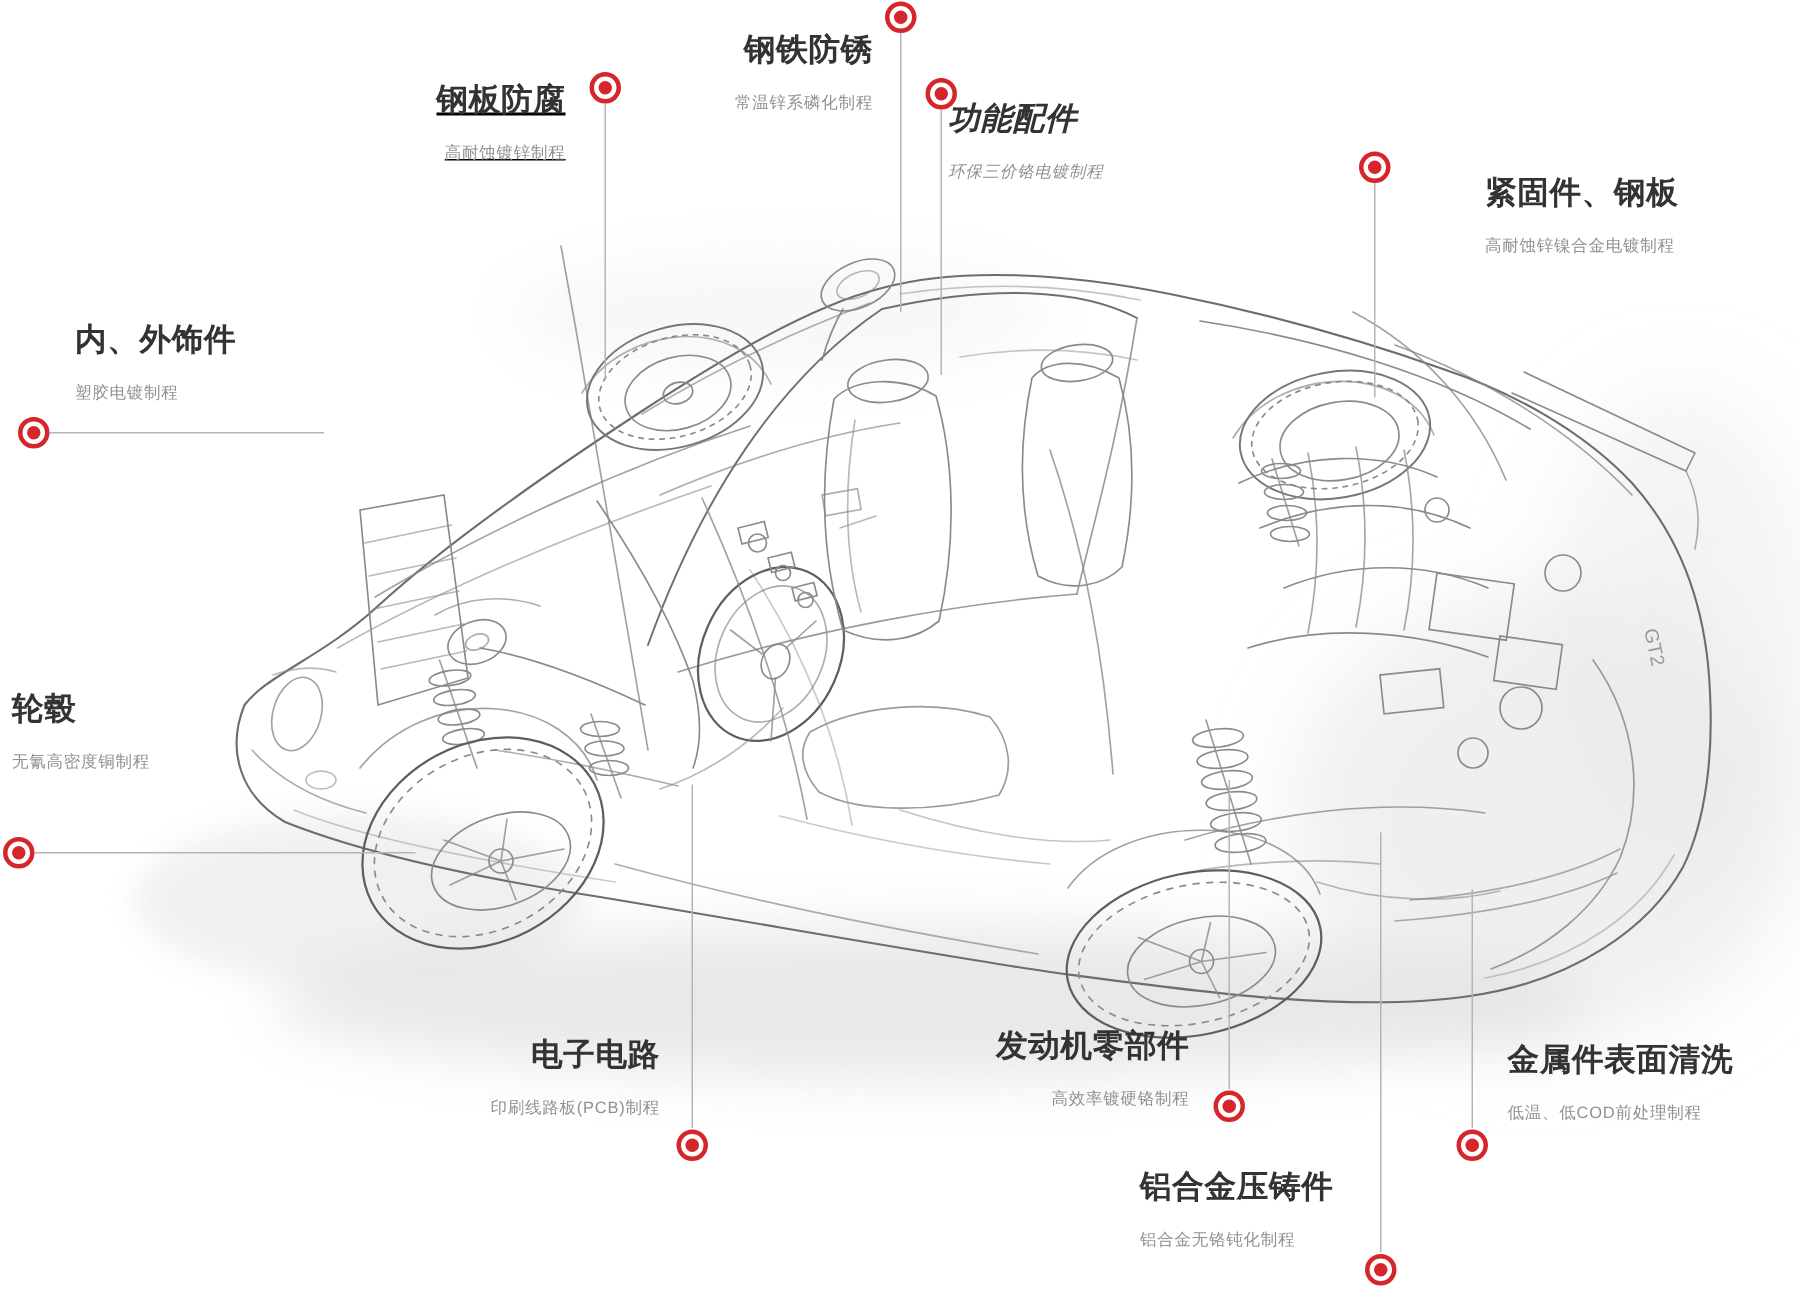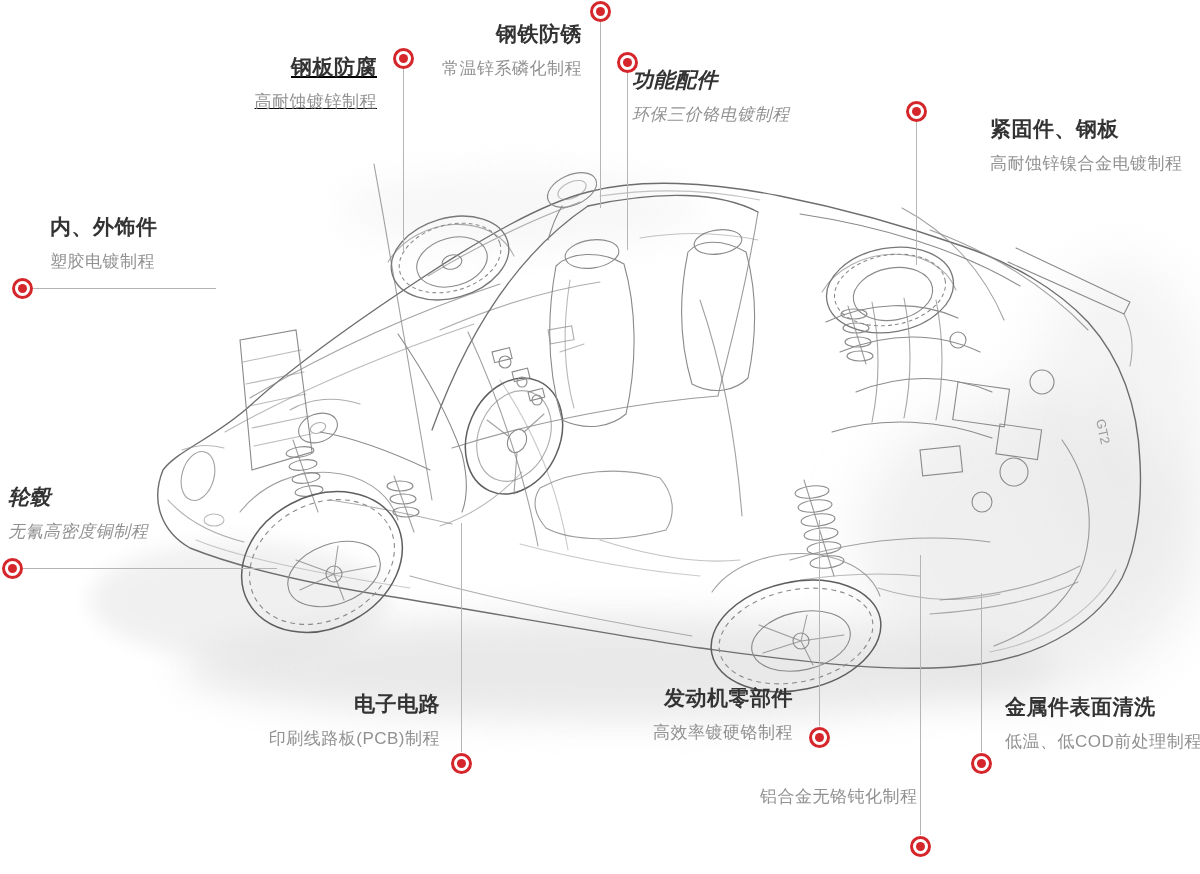--- a/index.html
+++ b/index.html
@@ -9,21 +9,21 @@
     --subtitle-color:#919191;
     --bg:#ffffff;
   }
   *{margin:0;padding:0;box-sizing:border-box;}
   html,body{background:var(--bg);}
   body{font-family:"Liberation Sans","DejaVu Sans",sans-serif;}
   .stage{position:relative;width:1200px;height:874px;background:var(--bg);overflow:hidden;}
   .car-svg{position:absolute;left:0;top:0;}
   .callout{position:absolute;white-space:nowrap;}
   .callout .title{font-size:21px;font-weight:600;color:var(--title-color);letter-spacing:.5px;line-height:30px;}
-  .callout .subtitle{margin-top:10px;font-size:17px;font-weight:400;color:var(--subtitle-color);letter-spacing:.5px;line-height:20px;}
+  .callout .subtitle{margin-top:10px;font-size:11px;font-weight:400;color:var(--subtitle-color);letter-spacing:.5px;line-height:20px;}
   .align-right{text-align:right;}
   .marker{position:absolute;width:21px;height:21px;border:3px solid var(--marker-red);border-radius:50%;background:#fff;}
   .marker::after{content:"";position:absolute;inset:3px;border-radius:50%;background:var(--marker-red);}
   .cline{position:absolute;background:var(--line-gray);}
   .cline.v{width:1px;}
   .cline.h{height:1px;}
 </style>
 </head>
 <body>
 
@@ -256,36 +256,37 @@
   <div class="callout" style="left:632px;top:65px;font-style:italic;">
     <div class="title">功能配件</div>
     <div class="subtitle">环保三价铬电镀制程</div>
   </div>
 
   <div class="callout" style="left:990px;top:114px;">
     <div class="title">紧固件、钢板</div>
     <div class="subtitle">高耐蚀锌镍合金电镀制程</div>
   </div>
 
-  <div class="callout" style="left:8px;top:482px;font-style:italic;">
+  <div class="callout" style="left:8px;top:458px;">
     <div class="title">轮毂</div>
     <div class="subtitle">无氰高密度铜制程</div>
   </div>
 
   <div class="callout align-right" style="right:760px;top:689px;margin-left:24px;">
     <div class="title">电子电路</div>
     <div class="subtitle">印刷线路板(PCB)制程</div>
   </div>
 
   <div class="callout align-right" style="right:407px;top:683px;">
     <div class="title">发动机零部件</div>
     <div class="subtitle">高效率镀硬铬制程</div>
   </div>
 
   <div class="callout" style="left:760px;top:777px;">
+    <div class="title">铝合金压铸件</div>
     <div class="subtitle">铝合金无铬钝化制程</div>
   </div>
 
   <div class="callout" style="left:1005px;top:692px;">
     <div class="title">金属件表面清洗</div>
     <div class="subtitle">低温、低COD前处理制程</div>
   </div>
 
 </div>
 

